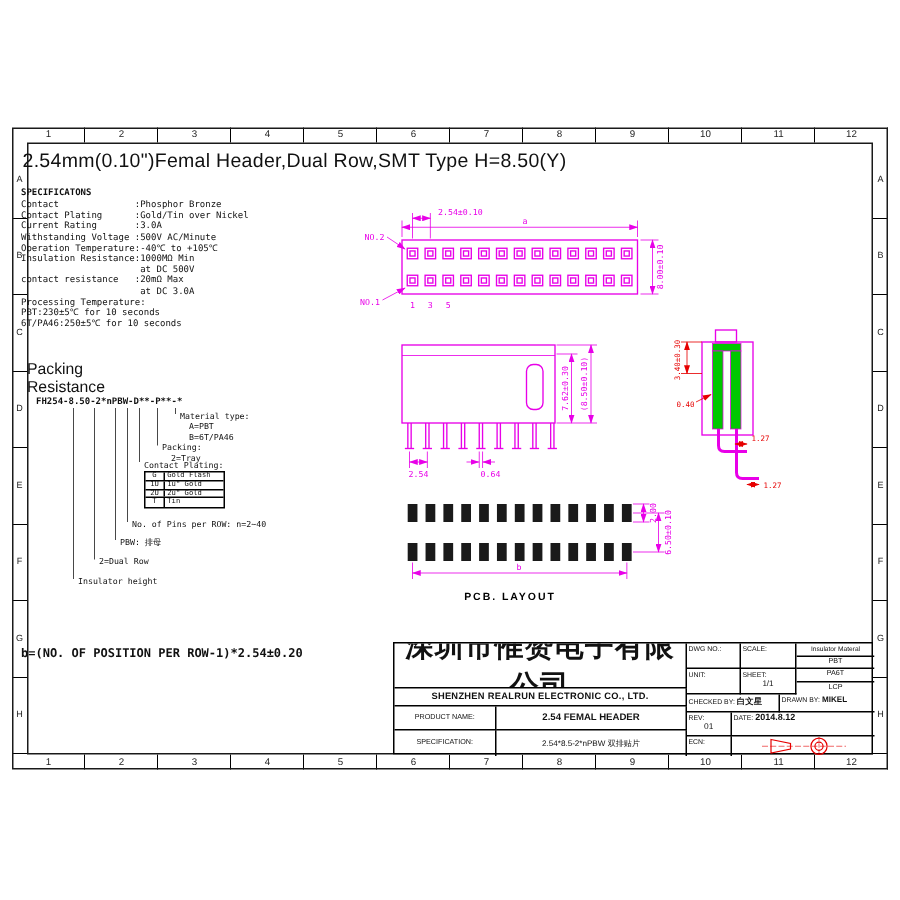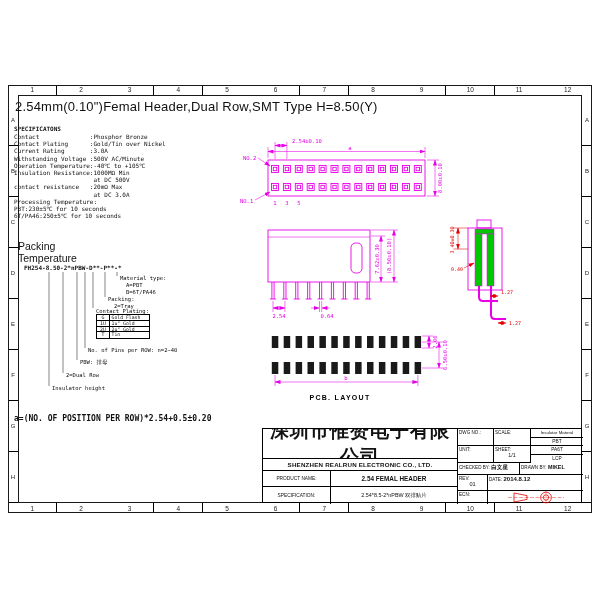--- a/index.html
+++ b/index.html
@@ -134,21 +134,21 @@
     <div>                      at DC 500V</div>
     <div>contact resistance   :20mΩ Max</div>
     <div>                      at DC 3.0A</div>
     <div>Processing Temperature:</div>
     <div>PBT:230±5℃ for 10 seconds</div>
     <div>6T/PA46:250±5℃ for 10 seconds</div>
   </div>
 
   <div class="ord-head">
     <div>Packing</div>
-    <div>Temperature</div>
+    <div>Resistance</div>
   </div>
   <div class="pn mono">FH254-8.50-2*nPBW-D**-P**-*</div>
 
   <div class="olabel" style="left:120px;top:275px">Material type:</div>
   <div class="olabel" style="left:126px;top:282px">A=PBT</div>
   <div class="olabel" style="left:126px;top:289px">B=6T/PA46</div>
   <div class="olabel" style="left:108px;top:296px">Packing:</div>
   <div class="olabel" style="left:114px;top:303px">2=Tray</div>
   <div class="olabel" style="left:96px;top:307.5px">Contact Plating:</div>
 
@@ -169,21 +169,21 @@
       <div class="pc1">T</div>
       <div class="pc2">Tin</div>
     </div>
   </div>
 
   <div class="olabel" style="left:88px;top:347px">No. of Pins per ROW: n=2~40</div>
   <div class="olabel" style="left:80px;top:359px">PBW: 排母</div>
   <div class="olabel" style="left:66px;top:372px">2=Dual Row</div>
   <div class="olabel" style="left:52px;top:385px">Insulator height</div>
 
-  <div class="formula" style="top:414px">a=(NO. OF POSITION PER ROW)*2.54+0.5±0.20</div>
+  <div class="formula" style="top:431px">b=(NO. OF POSITION PER ROW-1)*2.54±0.20</div>
 
   <svg class="abs" style="left:0;top:0" width="600" height="600" xmlns="http://www.w3.org/2000/svg">
     <defs>
       <marker id="ma" viewBox="0 0 6 4" markerWidth="6" markerHeight="4" refX="5.5" refY="2" orient="auto-start-reverse" markerUnits="userSpaceOnUse">
           <path d="M0,0L6,2L0,4Z" fill="#e800e8"></path>
         </marker>
       <marker id="ra" viewBox="0 0 6 4" markerWidth="6" markerHeight="4" refX="5.5" refY="2" orient="auto-start-reverse" markerUnits="userSpaceOnUse">
           <path d="M0,0L6,2L0,4Z" fill="#e60000"></path>
         </marker>
       <g id="pin">

